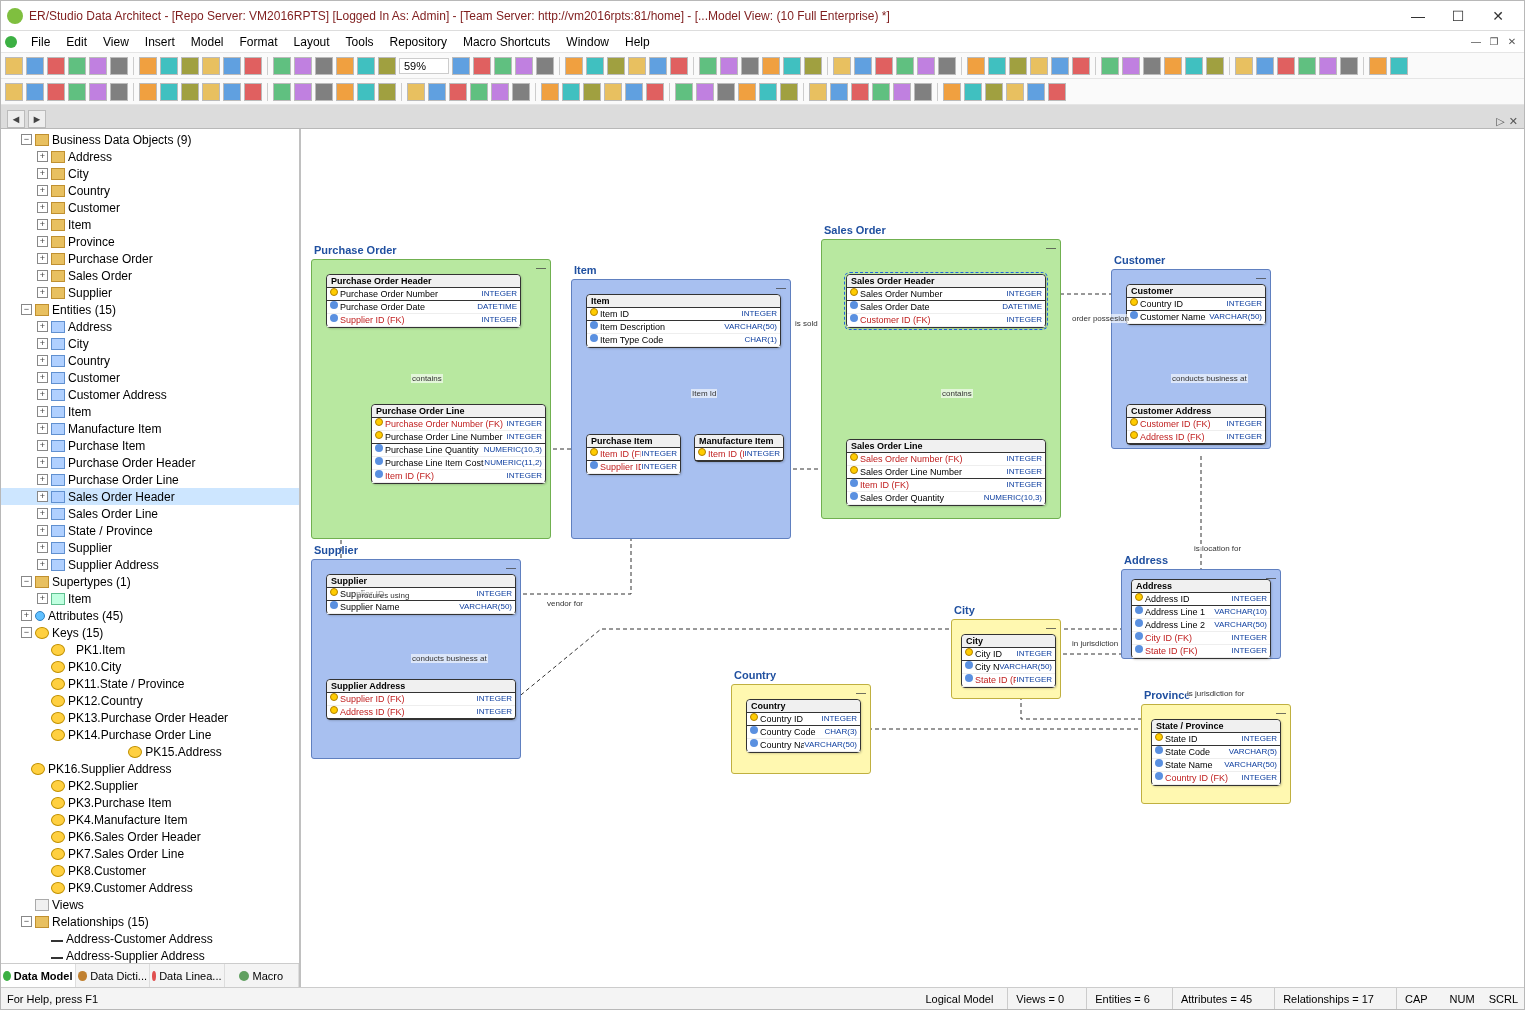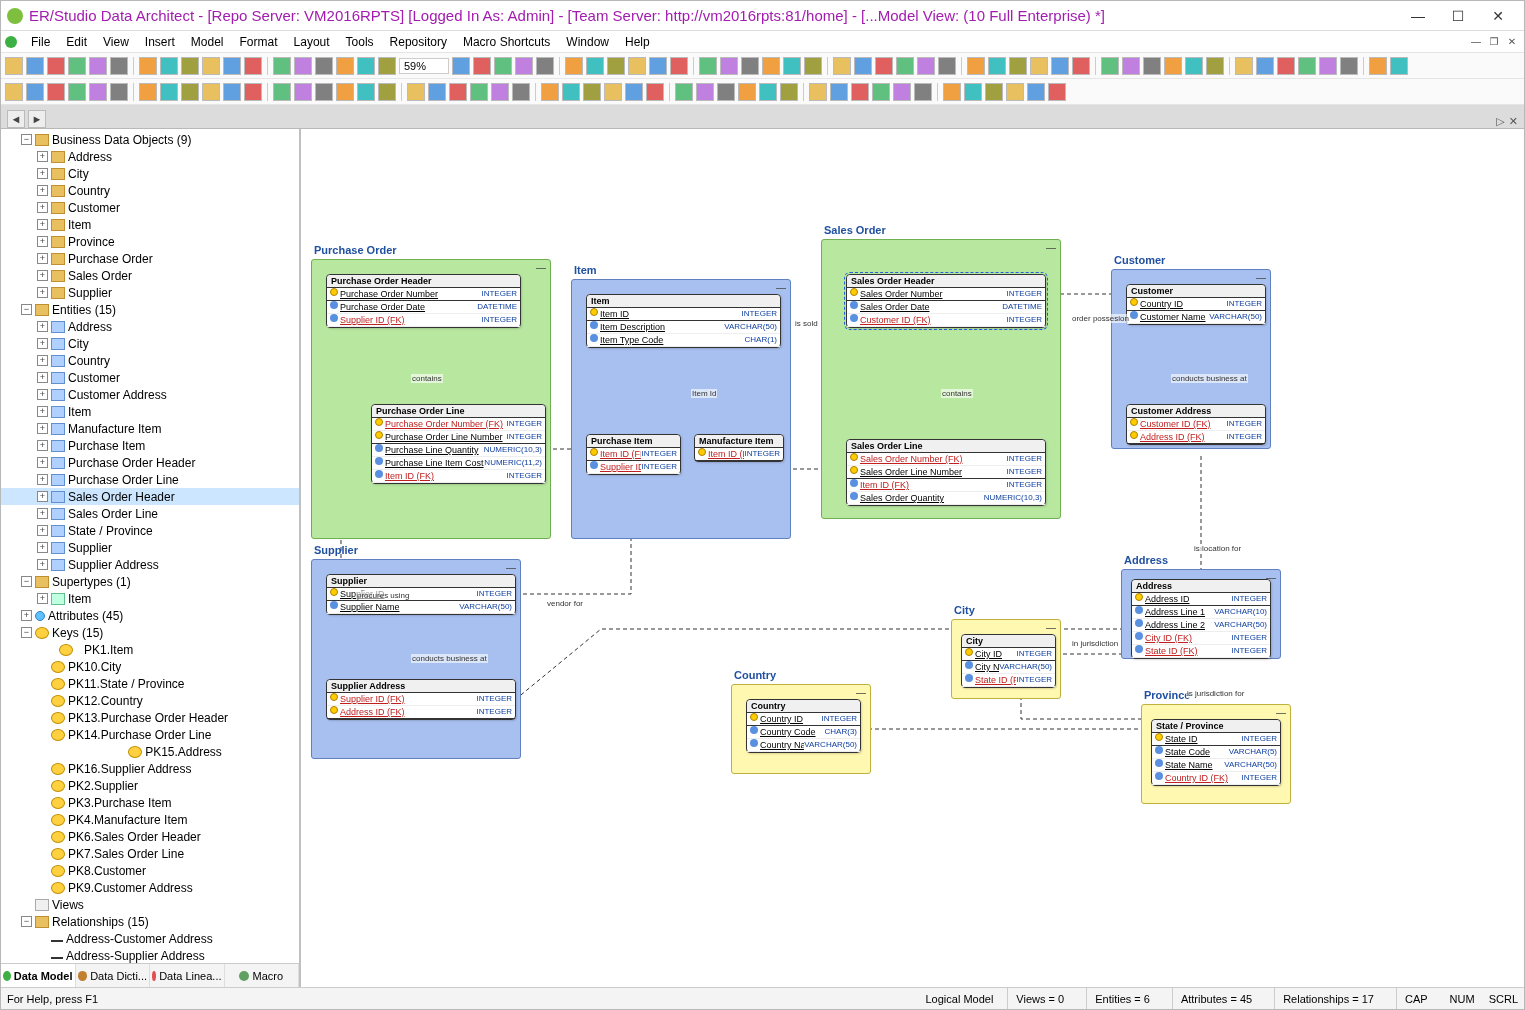--- a/index.html
+++ b/index.html
@@ -1,20 +1,20 @@
 <!DOCTYPE html>
 <html><head>
 <meta charset="utf-8">
 <style>
 * { box-sizing: border-box; margin: 0; padding: 0; font-family: "Segoe UI", Tahoma, Arial, sans-serif; }
 html, body { width: 100%; height: 100%; overflow: hidden; background: #f0f0f0; }
 .window { width: 1525px; height: 1010px; display: flex; flex-direction: column; background: #fff; border: 1px solid #b8b8b8; }
 .titlebar { height: 30px; background: #fff; display: flex; align-items: center; padding: 0 6px; border-bottom: 1px solid #ddd; }
 .titlebar .app-icon { width: 16px; height: 16px; border-radius: 50%; background: #7fbf3f; margin-right: 6px; }
-.titlebar .title { flex: 1; font-size: 15px; color: #a21caf; }
+.titlebar .title { flex: 1; font-size: 12px; color: #7f1d1d; }
 .titlebar .winbtn { width: 40px; height: 26px; display: flex; align-items: center; justify-content: center; font-size: 14px; color: #333; }
 .menubar { height: 22px; display: flex; align-items: center; padding: 0 4px; font-size: 12px; border-bottom: 1px solid #e5e5e5; gap: 2px; }
 .menubar .mitem { padding: 2px 8px; }
 .menubar .bullet { width: 12px; height: 12px; border-radius: 50%; background: #3cb043; margin-right: 4px; }
 .toolbar { height: 26px; display: flex; align-items: center; padding: 0 4px; gap: 3px; border-bottom: 1px solid #e5e5e5; background: #fafafa; flex-wrap: nowrap; overflow: hidden; }
 .tbtn { width: 18px; height: 18px; border: 1px solid transparent; display: inline-flex; align-items: center; justify-content: center; font-size: 11px; }
 .tsep { width: 1px; height: 18px; background: #ccc; margin: 0 2px; }
 .zoombox { font-size: 11px; padding: 1px 4px; border: 1px solid #ccc; background: #fff; width: 50px; }
 .tabstrip { height: 24px; display: flex; align-items: end; background: #dcdcdc; padding: 2px 6px 0 6px; border-bottom: 1px solid #b8b8b8; }
 .tabstrip .nav { width: 18px; height: 18px; display: flex; align-items: center; justify-content: center; font-size: 11px; color: #444; border: 1px solid #bbb; background: #eee; margin-right: 3px; }
@@ -44,21 +44,21 @@
 .cluster { position: absolute; border: 1px solid; border-radius: 3px; }
 .cluster.green { background: #b8e8a0; border-color: #70b050; }
 .cluster.blue  { background: #a8c0f0; border-color: #6080c0; }
 .cluster.yellow{ background: #fff8b0; border-color: #c0b040; }
 .cluster .clabel { position: absolute; top: -16px; left: 2px; font-size: 11px; font-weight: bold; color: #2050a0; }
 .cluster .cmin { position: absolute; top: 2px; right: 4px; font-size: 10px; color: #444; }
 .entity { position: absolute; background: #fff; border: 1px solid #333; border-radius: 4px; font-size: 9px; box-shadow: 1px 1px 2px rgba(0,0,0,.15); }
 .entity .ehdr { background: #f0f0f0; border-bottom: 1px solid #333; padding: 1px 4px; font-size: 9px; font-weight: bold; border-radius: 4px 4px 0 0; }
 .entity .erow { display: flex; padding: 0 3px; border-bottom: 1px solid #eee; line-height: 12px; }
 .entity .erow.pk { border-bottom: 1px solid #333; }
-.entity .erow .en { flex: 1; white-space: nowrap; overflow: hidden; text-decoration: underline; }
+.entity .erow .en { flex: 1; white-space: nowrap; overflow: hidden; }
 .entity .erow .et { color: #1040a0; font-size: 8px; text-align: right; }
 .entity .erow.fk .en { color: #c02020; }
 .entity.sel { outline: 1px dashed #2060e0; outline-offset: 1px; }
 .entity .kico { width: 8px; height: 8px; display: inline-block; margin-right: 2px; vertical-align: middle; }
 .kico.keyi { background: #ffcc00; border-radius: 50%; border: 1px solid #b08000; }
 .kico.doti { background: #5a90e0; border-radius: 50%; }
 .rel-label { position: absolute; font-size: 8px; color: #333; background: rgba(255,255,255,.6); padding: 0 1px; }
 svg.relsvg { position: absolute; left: 0; top: 0; width: 100%; height: 100%; pointer-events: none; }
 .statusbar { height: 22px; border-top: 1px solid #ccc; background: #f4f4f4; display: flex; align-items: center; font-size: 11px; padding: 0 6px; gap: 14px; }
 .statusbar .sp { white-space: nowrap; }
@@ -377,21 +377,21 @@
           <div class="tn" style="padding-left: 20px;">
             <span class="exp">+</span>
             <span class="ico attr"></span>
             <span>Attributes (45)</span>
           </div>
           <div class="tn" style="padding-left: 20px;">
             <span class="exp">−</span>
             <span class="ico key"></span>
             <span>Keys (15)</span>
           </div>
-          <div class="tn" style="padding-left: 36px; gap: 8px;">
+          <div class="tn" style="padding-left: 28px; gap: 8px;">
             <span class="noexp"></span>
             <span class="ico key"></span>
             <span>PK1.Item</span>
           </div>
           <div class="tn" style="padding-left: 36px;">
             <span class="noexp"></span>
             <span class="ico key"></span>
             <span>PK10.City</span>
           </div>
           <div class="tn" style="padding-left: 36px;">
@@ -412,21 +412,21 @@
           <div class="tn" style="padding-left: 36px;">
             <span class="noexp"></span>
             <span class="ico key"></span>
             <span>PK14.Purchase Order Line</span>
           </div>
           <div class="tn" style="padding-left: 36px; justify-content: center;">
             <span class="noexp"></span>
             <span class="ico key"></span>
             <span>PK15.Address</span>
           </div>
-          <div class="tn" style="padding-left: 36px;">
+          <div class="tn" style="padding-left: 16px;">
             <span class="noexp"></span>
             <span class="ico key"></span>
             <span>PK16.Supplier Address</span>
           </div>
           <div class="tn" style="padding-left: 36px;">
             <span class="noexp"></span>
             <span class="ico key"></span>
             <span>PK2.Supplier</span>
           </div>
           <div class="tn" style="padding-left: 36px;">

